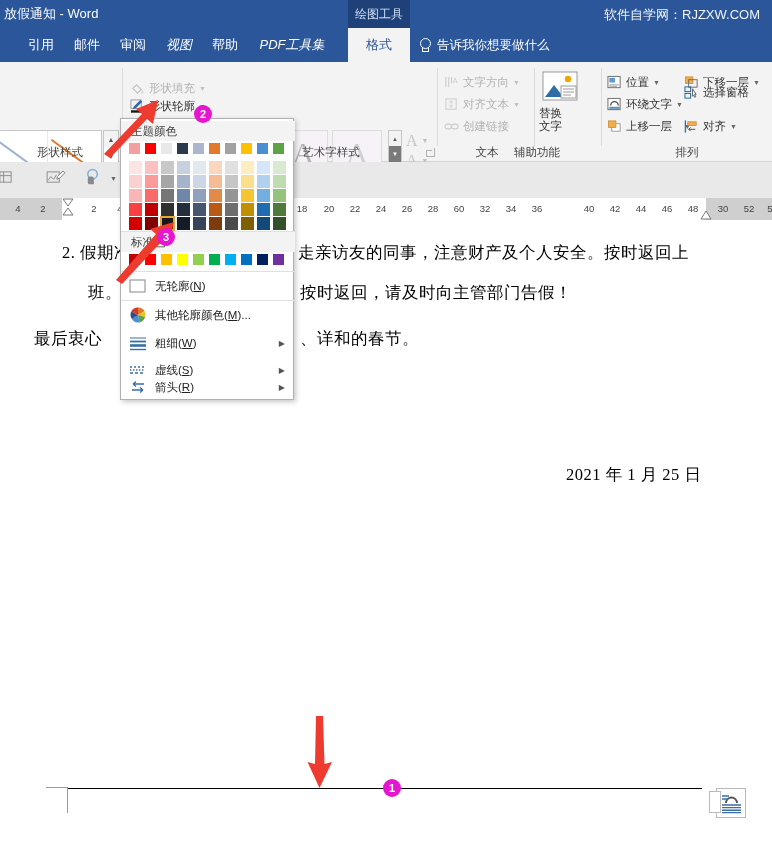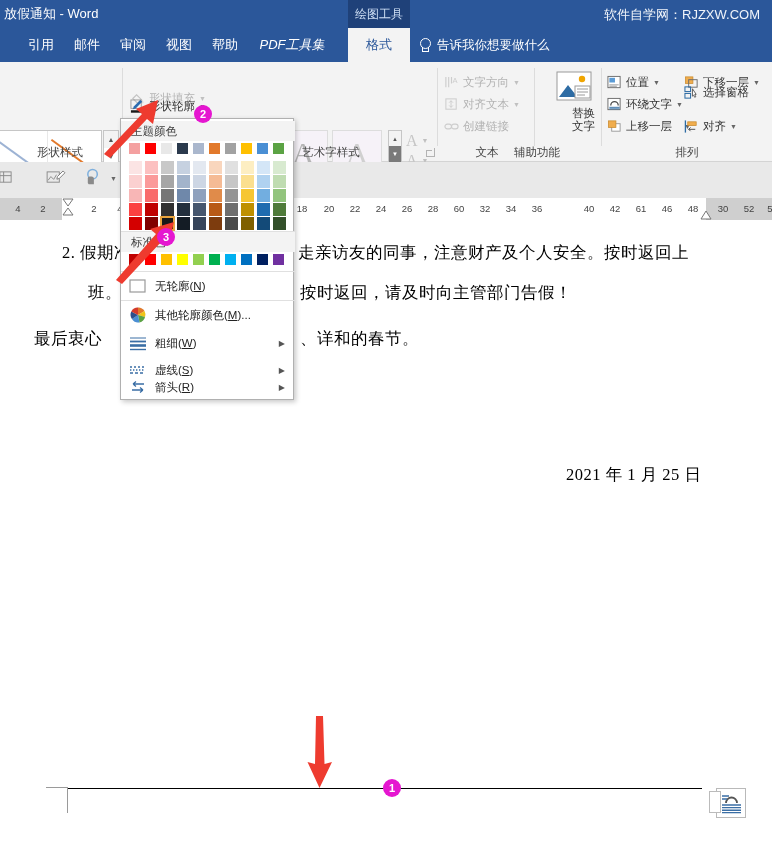--- a/index.html
+++ b/index.html
@@ -113,21 +113,21 @@
     font-size: 11.5px; color: #333; white-space: nowrap; cursor: pointer;
     height: 20px;
   }
   .rb.dim { color: #b3b3b3; }
   .caret { font-size: 7px; color: #666; }
   .caret.dim { color: #c0c0c0; }
   .ico { width: 15px; height: 15px; position: relative; flex: none; }
 
   
   .rbig {
-    position: absolute; width: 56px; text-align: right;
+    position: absolute; width: 56px; text-align: left;
     font-size: 11.5px; color: #333; line-height: 13px; cursor: pointer;
   }
 
   
   .wa {
     position: absolute; top: 68px; width: 50px; height: 46px;
     background: #f6f2f8; border: 1px solid #ddd;
     display: flex; align-items: center; justify-content: center;
     font-size: 30px; font-family: "Liberation Serif", serif;
   }
@@ -230,21 +230,21 @@
     <div class="ctx-tab-wrap">
       <div class="ctx-tab-label">绘图工具</div>
     </div>
     <div class="brand-text">软件自学网：RJZXW.COM</div>
   </div>
 
   <div class="tabstrip">
     <div class="tab" style="left:18px;width:46px;">引用</div>
     <div class="tab" style="left:64px;width:46px;">邮件</div>
     <div class="tab" style="left:110px;width:46px;">审阅</div>
-    <div class="tab" style="left:156px;width:46px;">视图</div>
+    <div class="tab" style="left:156px;width:46px;font-style:italic;">视图</div>
     <div class="tab" style="left:202px;width:46px;">帮助</div>
     <div class="tab" style="left:250px;width:84px;font-style:italic;">PDF工具集</div>
     <div class="tab active" style="left:348px;width:62px;">格式</div>
     <div class="tellme">
       <span class="bulb"></span>
       <span>告诉我你想要做什么</span>
     </div>
   </div>
 
   <div class="ribbon">
@@ -258,21 +258,21 @@
       </div>
     </div>
     <div class="gal-scroll">
       <div class="gal-btn b1">▲</div>
       <div class="gal-btn b2">▼</div>
       <div class="gal-btn b3">▼</div>
     </div>
     <div class="grp-label" style="left:0; width:120px;">形状样式</div>
     <div class="grp-sep" style="left:122px;"></div>
 
-    <div class="rb dim" style="left:130px; top:26px;">
+    <div class="rb dim" style="left:130px; top:16px;">
       <span class="ico">
         <svg viewBox="0 0 16 16" width="15" height="15">
             <path d="M3 8l4-4 5 5-4 4z" fill="none" stroke="#c3c3c3" stroke-width="1.2"></path>
             <path d="M13 9c1 1.6 1.4 2.3 1.4 3a1.4 1.4 0 11-2.8 0c0-.7.4-1.4 1.4-3z" fill="#dcdcdc"></path>
           </svg>
       </span>
       <span>形状填充</span>
       <span class="caret dim">▼</span>
     </div>
 
@@ -475,21 +475,21 @@
     <span class="rtick" style="left:381px;">24</span>
     <span class="rtick" style="left:407px;">26</span>
     <span class="rtick" style="left:433px;">28</span>
     <span class="rtick" style="left:459px;">60</span>
     <span class="rtick" style="left:485px;">32</span>
     <span class="rtick" style="left:511px;">34</span>
     <span class="rtick" style="left:537px;">36</span>
     <span class="rtick" style="left:563px;margin-top:37px;">38</span>
     <span class="rtick" style="left:589px;">40</span>
     <span class="rtick" style="left:615px;">42</span>
-    <span class="rtick" style="left:641px;">61</span>
+    <span class="rtick" style="left:641px;">44</span>
     <span class="rtick" style="left:667px;">46</span>
     <span class="rtick" style="left:693px;">48</span>
     <span class="rtick" style="left:723px;">30</span>
     <span class="rtick" style="left:749px;">52</span>
     <span class="rtick" style="left:770px;">5</span>
     <div class="indent-marker" style="left:62px;top:0;border-bottom:7px solid #fff;border-left-color:transparent;">
       <svg style="position:absolute;left:-6px;top:0;" width="12" height="20" viewBox="0 0 12 20">
         <path d="M1 1h10L6 8z" fill="#fff" stroke="#777" stroke-width="1"></path>
         <path d="M6 10l5 7H1z" fill="#fff" stroke="#777" stroke-width="1"></path>
       </svg>

